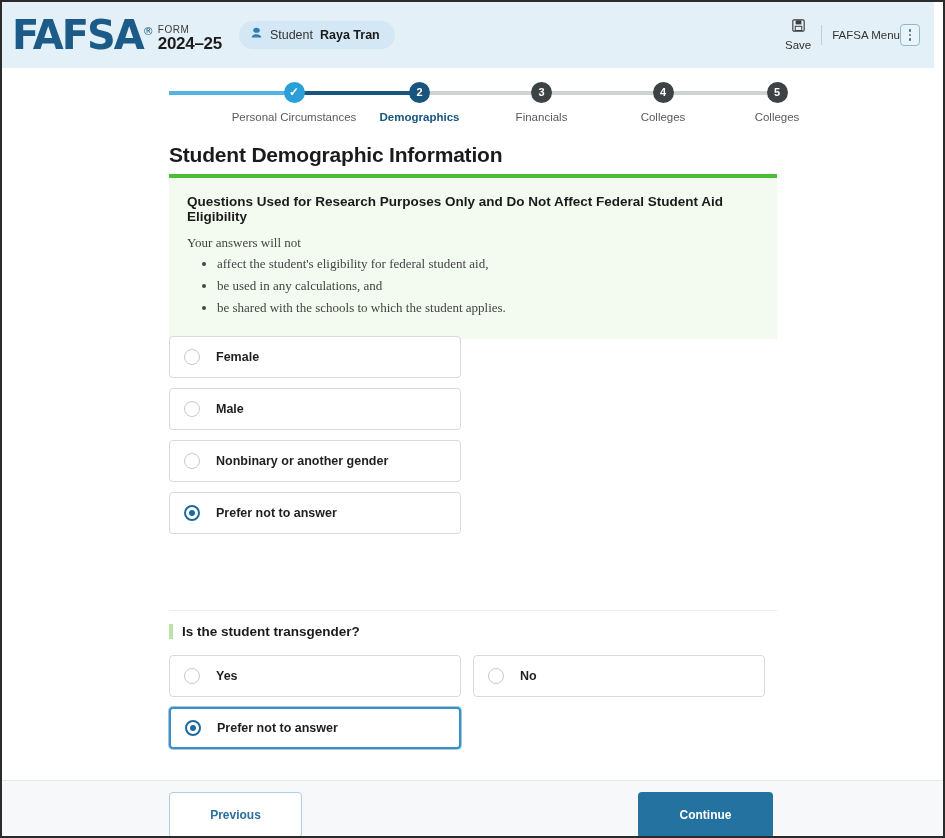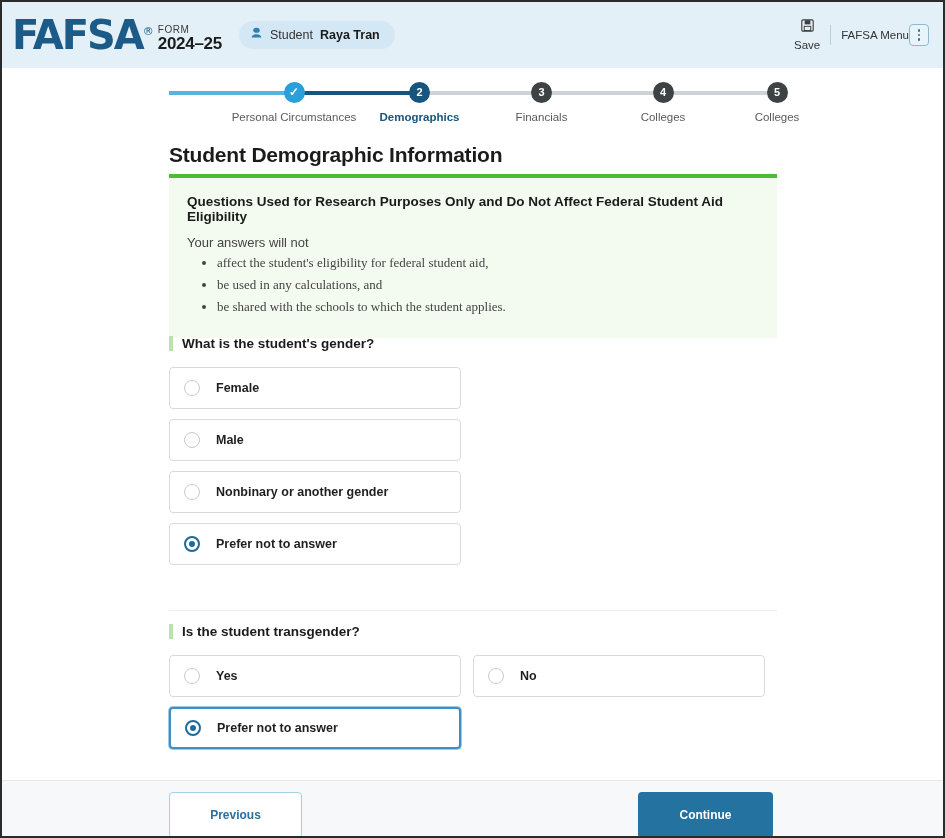--- a/index.html
+++ b/index.html
@@ -16,21 +16,21 @@
     width: 945px;
     height: 838px;
     background: #ffffff;
     border: 2px solid #2b2b2b;
     overflow: hidden;
   }
 
   
   .header {
     position: absolute;
-    top: 0; left: 0; right: 0;
+    top: 0; left: 0; right: 9px;
     height: 66px;
     background: #e4f0f8;
     display: flex;
     align-items: center;
     padding: 0 14px 0 10px;
   }
 
   .logo-block {
     display: flex;
     align-items: flex-end;
@@ -210,21 +210,21 @@
     border-top: 4px solid #4bbd34;
     padding: 16px 18px 18px 18px;
   }
   .alert-title {
     font-size: 13.5px;
     font-weight: 700;
     color: #1b1b1b;
     margin-bottom: 11px;
   }
   .alert-lead {
-    font-family: Liberation Sans, sans-serif;
+    font-family: Liberation Serif, serif;
     font-size: 13px;
     color: #444;
     margin-bottom: 4px;
   }
   .alert-list {
     font-family: "Liberation Serif", serif;
     font-size: 13px;
     color: #444;
     margin-left: 30px;
   }
@@ -430,24 +430,20 @@
       <div class="alert-title">Questions Used for Research Purposes Only and Do Not Affect Federal Student Aid Eligibility</div>
       <div class="alert-lead">Your answers will not</div>
       <ul class="alert-list">
         <li>affect the student's eligibility for federal student aid,</li>
         <li>be used in any calculations, and</li>
         <li>be shared with the schools to which the student applies.</li>
       </ul>
     </div>
 
     <div class="question" style="top:268px;">
-      <div class="q-label">
-        <span class="q-accent"></span>
-        <span>What is the student's gender?</span>
-      </div>
 
       <div class="opt-row">
         <div class="option">
           <span class="radio"></span>
           <span class="opt-text">Female</span>
         </div>
       </div>
 
       <div class="opt-row">
         <div class="option">

